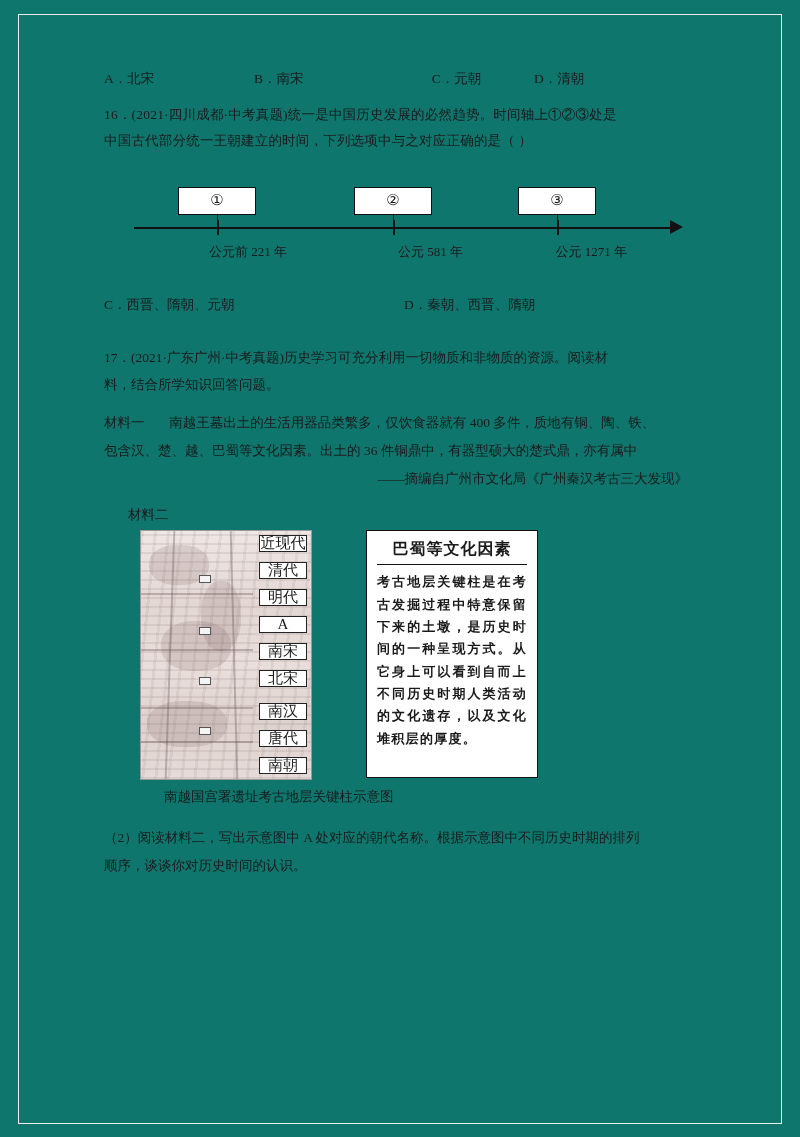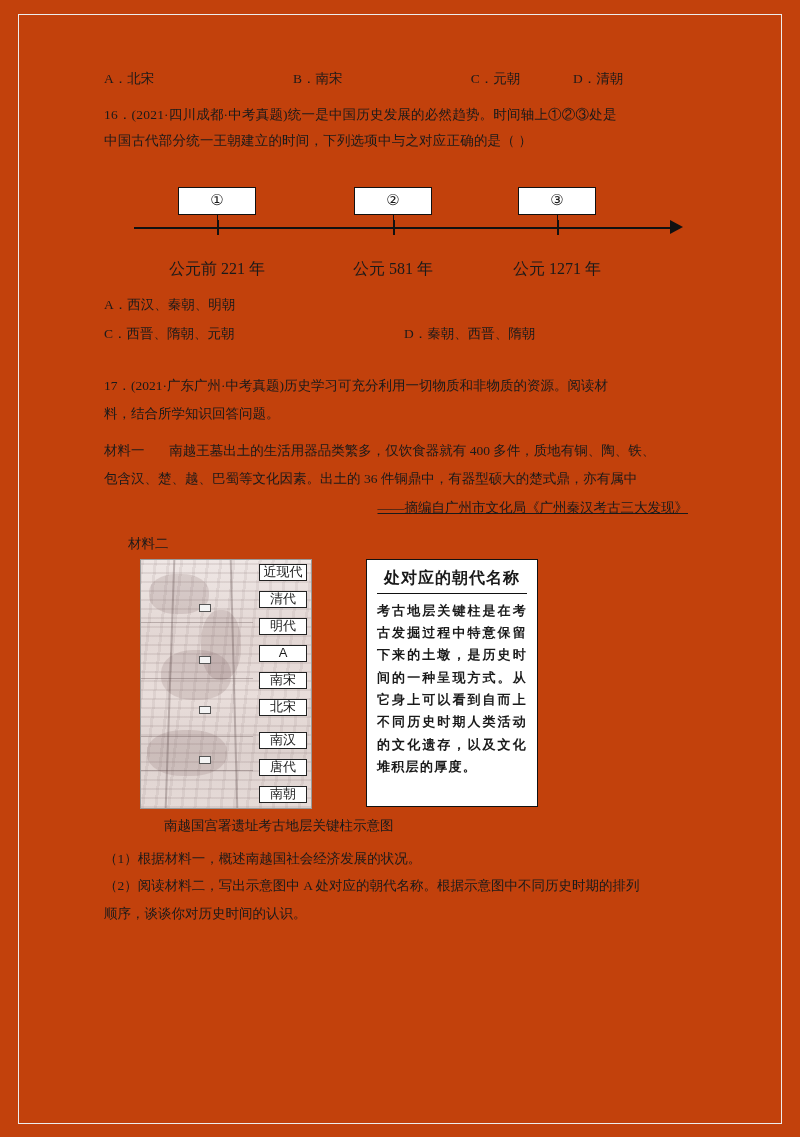--- a/index.html
+++ b/index.html
@@ -13,21 +13,21 @@
     position: relative;
     font-family: "Liberation Serif", "DejaVu Serif", serif;
     color: #1a1a1a;
     overflow: hidden;
   }
   .page {
     position: absolute;
     left: 0; top: 0;
     width: 800px;
     height: 1137px;
-    background: #c2410c;
+    background: #0f766e;
   }
   
   .page-edge {
     position: absolute;
     left: 18px; top: 14px;
     width: 764px; height: 1110px;
     border: 1px solid #ededed;
     box-sizing: border-box;
   }
   .content {
@@ -43,21 +43,21 @@
   }
   .opts-row {
     display: flex;
     font-size: 13.5px;
     margin-bottom: 14px;
   }
   .opts-row .opt {
     white-space: nowrap;
   }
   .opt-a { width: 150px; }
-  .opt-b { width: 140px; margin-left: 39px; }
+  .opt-b { width: 140px; }
   .opt-c { width: 125px; text-align: center; }
   .opt-d { width: 120px; margin-left: 15px; }
 
   .para {
     font-size: 13.5px;
     line-height: 2.05;
     text-align: justify;
     text-justify: inter-ideograph;
   }
 
@@ -105,40 +105,39 @@
   }
   .tl-stem {
     position: absolute;
     top: 50px;
     width: 1.3px;
     height: 13px;
     background: #111;
   }
   .tl-label {
     position: absolute;
-    top: 94px;
-    font-size: 16px;
-    text-align: center;
+    top: 78px;
+    font-size: 13px;
+    text-align: right;
     width: 140px;
   }
 
   .two-col {
     display: flex;
     font-size: 13.5px;
     line-height: 2.1;
   }
   .two-col .col-l { width: 300px; }
   .two-col .col-r { width: 280px; }
 
   .src-line {
     font-size: 13.5px;
     text-align: right;
     margin-top: 6px;
     padding-right: 8px;
-    text-decoration: underline;
   }
   .mat-label {
     font-size: 13.5px;
     margin: 18px 0 6px 24px;
   }
 
   
   .figures {
     display: flex;
     margin-top: 4px;
@@ -168,24 +167,24 @@
     position: absolute;
     right: 4px;
     top: 4px;
     width: 48px;
   }
   .stag {
     height: 15px;
     line-height: 14px;
     border: 1px solid #222;
     background: #fff;
-    font-size: 13px;
+    font-size: 15px;
     text-align: center;
     margin-bottom: 2px;
-    font-family: Liberation Sans, sans-serif;
+    font-family: Liberation Serif, serif;
   }
   .stag.gap { margin-top: 16px; }
   .stag.gap3 { margin-top: 10px; }
 
   .marker {
     position: absolute;
     left: 58px;
     width: 10px;
     height: 6px;
     background: #f4f4f4;
@@ -215,21 +214,21 @@
     font-size: 13px;
     line-height: 1.72;
     letter-spacing: 1.3px;
     font-weight: bold;
     font-family: "Liberation Sans", sans-serif;
     text-align: justify;
   }
   .fig-caption {
     font-size: 13.5px;
     text-align: left;
-    margin: 8px 0 10px 60px;
+    margin: 8px 0 18px 60px;
   }
   .sub-q {
     font-size: 13.5px;
     line-height: 2.05;
   }
 
   
   .watermark {
     position: absolute;
     left: 362px;
@@ -274,21 +273,20 @@
       <div class="tl-tick" style="left:289px;"></div>
       <div class="tl-label" style="left:219px;">公元 581 年</div>
 
       <div class="tl-box" style="left:414px;">③</div>
       <div class="tl-stem" style="left:453px;"></div>
       <div class="tl-tick" style="left:453px;"></div>
       <div class="tl-label" style="left:383px;">公元 1271 年</div>
     </div>
 
     <div class="two-col">
-      <div class="col-l">A．西汉、秦朝、明朝</div>
     </div>
     <div class="two-col">
       <div class="col-l">C．西晋、隋朝、元朝</div>
       <div class="col-r">D．秦朝、西晋、隋朝</div>
     </div>
 
     <div style="height:24px"></div>
 
     <div class="para">17．(2021·广东广州·中考真题)历史学习可充分利用一切物质和非物质的资源。阅读材</div>
     <div class="para">料，结合所学知识回答问题。</div>
@@ -331,25 +329,24 @@
           <div class="stag gap3">南宋</div>
           <div class="stag gap3">北宋</div>
           <div class="stag gap">南汉</div>
           <div class="stag gap3">唐代</div>
           <div class="stag gap3">南朝</div>
 
         </div>
       </div>
 
       <div class="card">
-        <div class="card-title">处对应的朝代名称</div>
+        <div class="card-title">巴蜀等文化因素</div>
         <div class="card-body">考古地层关键柱是在考古发掘过程中特意保留下来的土墩，是历史时间的一种呈现方式。从它身上可以看到自而上不同历史时期人类活动的文化遗存，以及文化堆积层的厚度。</div>
       </div>
     </div>
 
     <div class="fig-caption">南越国宫署遗址考古地层关键柱示意图</div>
 
-    <div class="sub-q">（1）根据材料一，概述南越国社会经济发展的状况。</div>
     <div class="sub-q">（2）阅读材料二，写出示意图中 A 处对应的朝代名称。根据示意图中不同历史时期的排列</div>
     <div class="sub-q">顺序，谈谈你对历史时间的认识。</div>
   </div>
 
 </div>
 
 </body></html>

